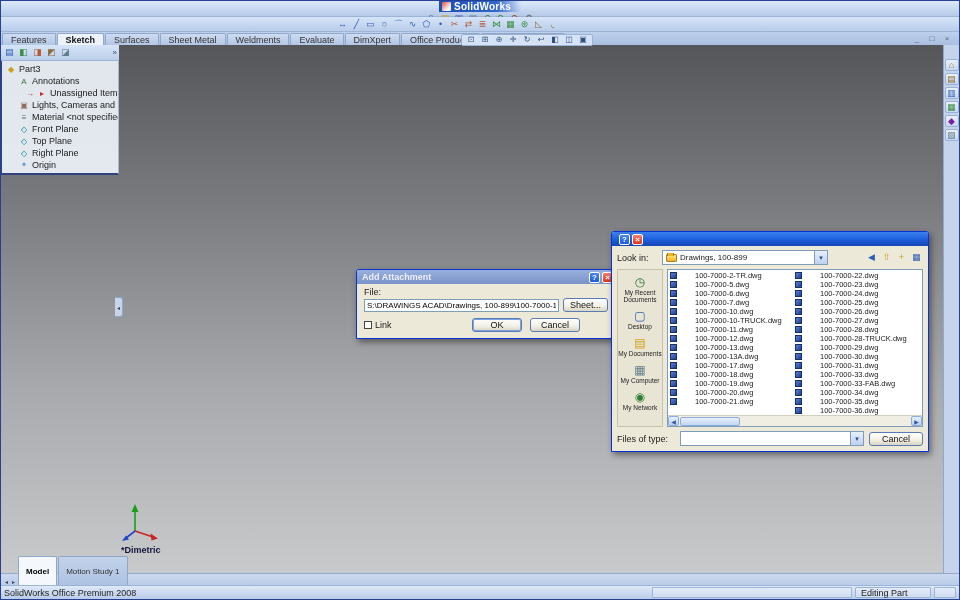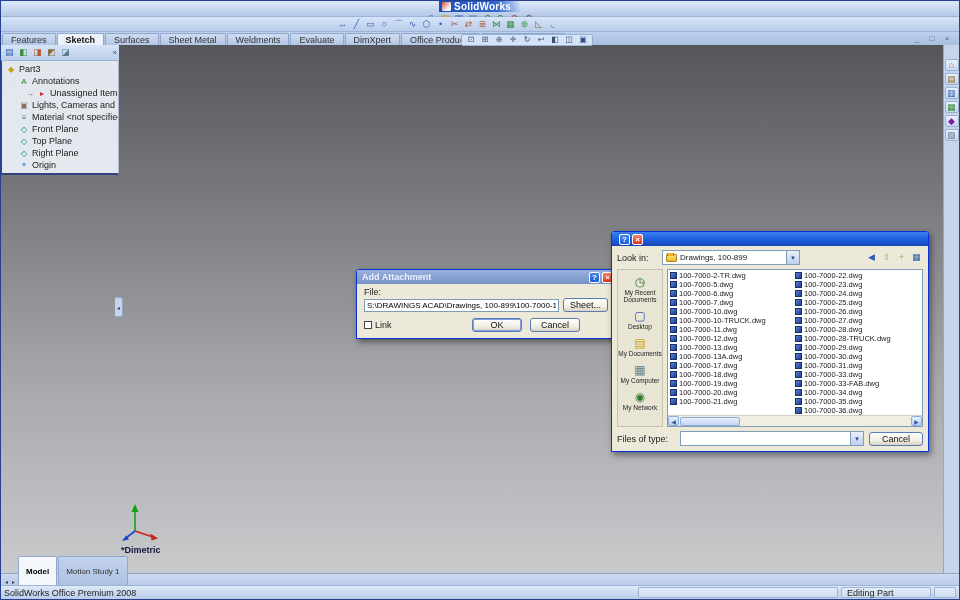--- a/index.html
+++ b/index.html
@@ -72,31 +72,31 @@
 #attach-file-input{flex:1;height:13px;font-size:8px;padding:0 2px;outline:none;}
 #attach-bottom{display:flex;align-items:center;margin-top:6px;}
 .checkbox{width:8px;height:8px;background:#fff;border:1px solid #444;flex:none;}
 #attach-bottom .cb-label{font-size:9px;margin-left:3px;}
 
 
 #open-dialog{left:610px;top:230px;width:318px;}
 #open-body{padding:4px 5px 5px 5px;}
 #lookin-row{display:flex;align-items:center;gap:3px;}
 #lookin-label{width:42px;font-size:9px;}
-#lookin-combo{width:138px;}
+#lookin-combo{width:166px;}
 #lookin-nav{margin-left:auto;display:flex;gap:2px;align-items:center;}
 #open-middle{display:flex;gap:4px;margin-top:4px;height:158px;}
 #places{width:46px;background:#e9e5d5;border:1px solid #c6c2b0;display:flex;flex-direction:column;align-items:center;padding-top:6px;gap:7px;}
 .place{display:flex;flex-direction:column;align-items:center;width:44px;}
 .place .p-ico{font-size:12px;line-height:13px;}
 .place .p-lbl{font-size:6.5px;line-height:7px;text-align:center;color:#222;}
 #filelist{flex:1;display:flex;flex-direction:column;}
 #filecols{flex:1;display:flex;overflow:hidden;padding:1px 2px;}
 .filecol{width:50%;}
-.file-row{display:flex;align-items:center;gap:2px;height:9px;font-size:7.5px;white-space:nowrap;overflow:hidden;}
+.file-row{display:flex;align-items:center;gap:18px;height:9px;font-size:7.5px;white-space:nowrap;overflow:hidden;}
 .dwg-ico{width:7px;height:7px;flex:none;background:linear-gradient(135deg,#5a7fd6,#1d3f8f);border:1px solid #16306e;}
 #hscroll{height:11px;background:#f0eee2;border-top:1px solid #d4d0c0;display:flex;align-items:center;}
 .scroll-arrow{width:11px;height:10px;display:flex;align-items:center;justify-content:center;font-size:6px;color:#3a5a9c;background:linear-gradient(180deg,#e8f0fb,#bcd1f0);border:1px solid #8cacdc;border-radius:2px;}
 #hthumb{width:60px;height:9px;margin-left:1px;background:linear-gradient(180deg,#e8f0fb,#c4d6f2);border:1px solid #8cacdc;border-radius:2px;}
 #hscroll .spacer{flex:1;}
 .bottom-row{display:flex;align-items:center;gap:5px;margin-top:4px;}
 .bottom-row .b-lbl{width:58px;font-size:9px;}
 .bottom-row .combo{flex:1;}
 .bottom-row .xpbtn{width:54px;}
 
@@ -516,17 +516,17 @@
 
     <div class="sheet-tab active">Model</div>
         <div class="sheet-tab">Motion Study 1</div>
       </div>
   </div>
 
   <div id="statusbar">
     <span>SolidWorks Office Premium 2008</span>
     <span class="flex"></span>
     <span class="cell" style="width:200px"></span>
-    <span class="cell" style="width:90px">Editing Part</span>
+    <span class="cell" style="width:76px">Editing Part</span>
     <span class="cell" style="width:22px"></span>
   </div>
 
 </div>
 
 </body></html>

